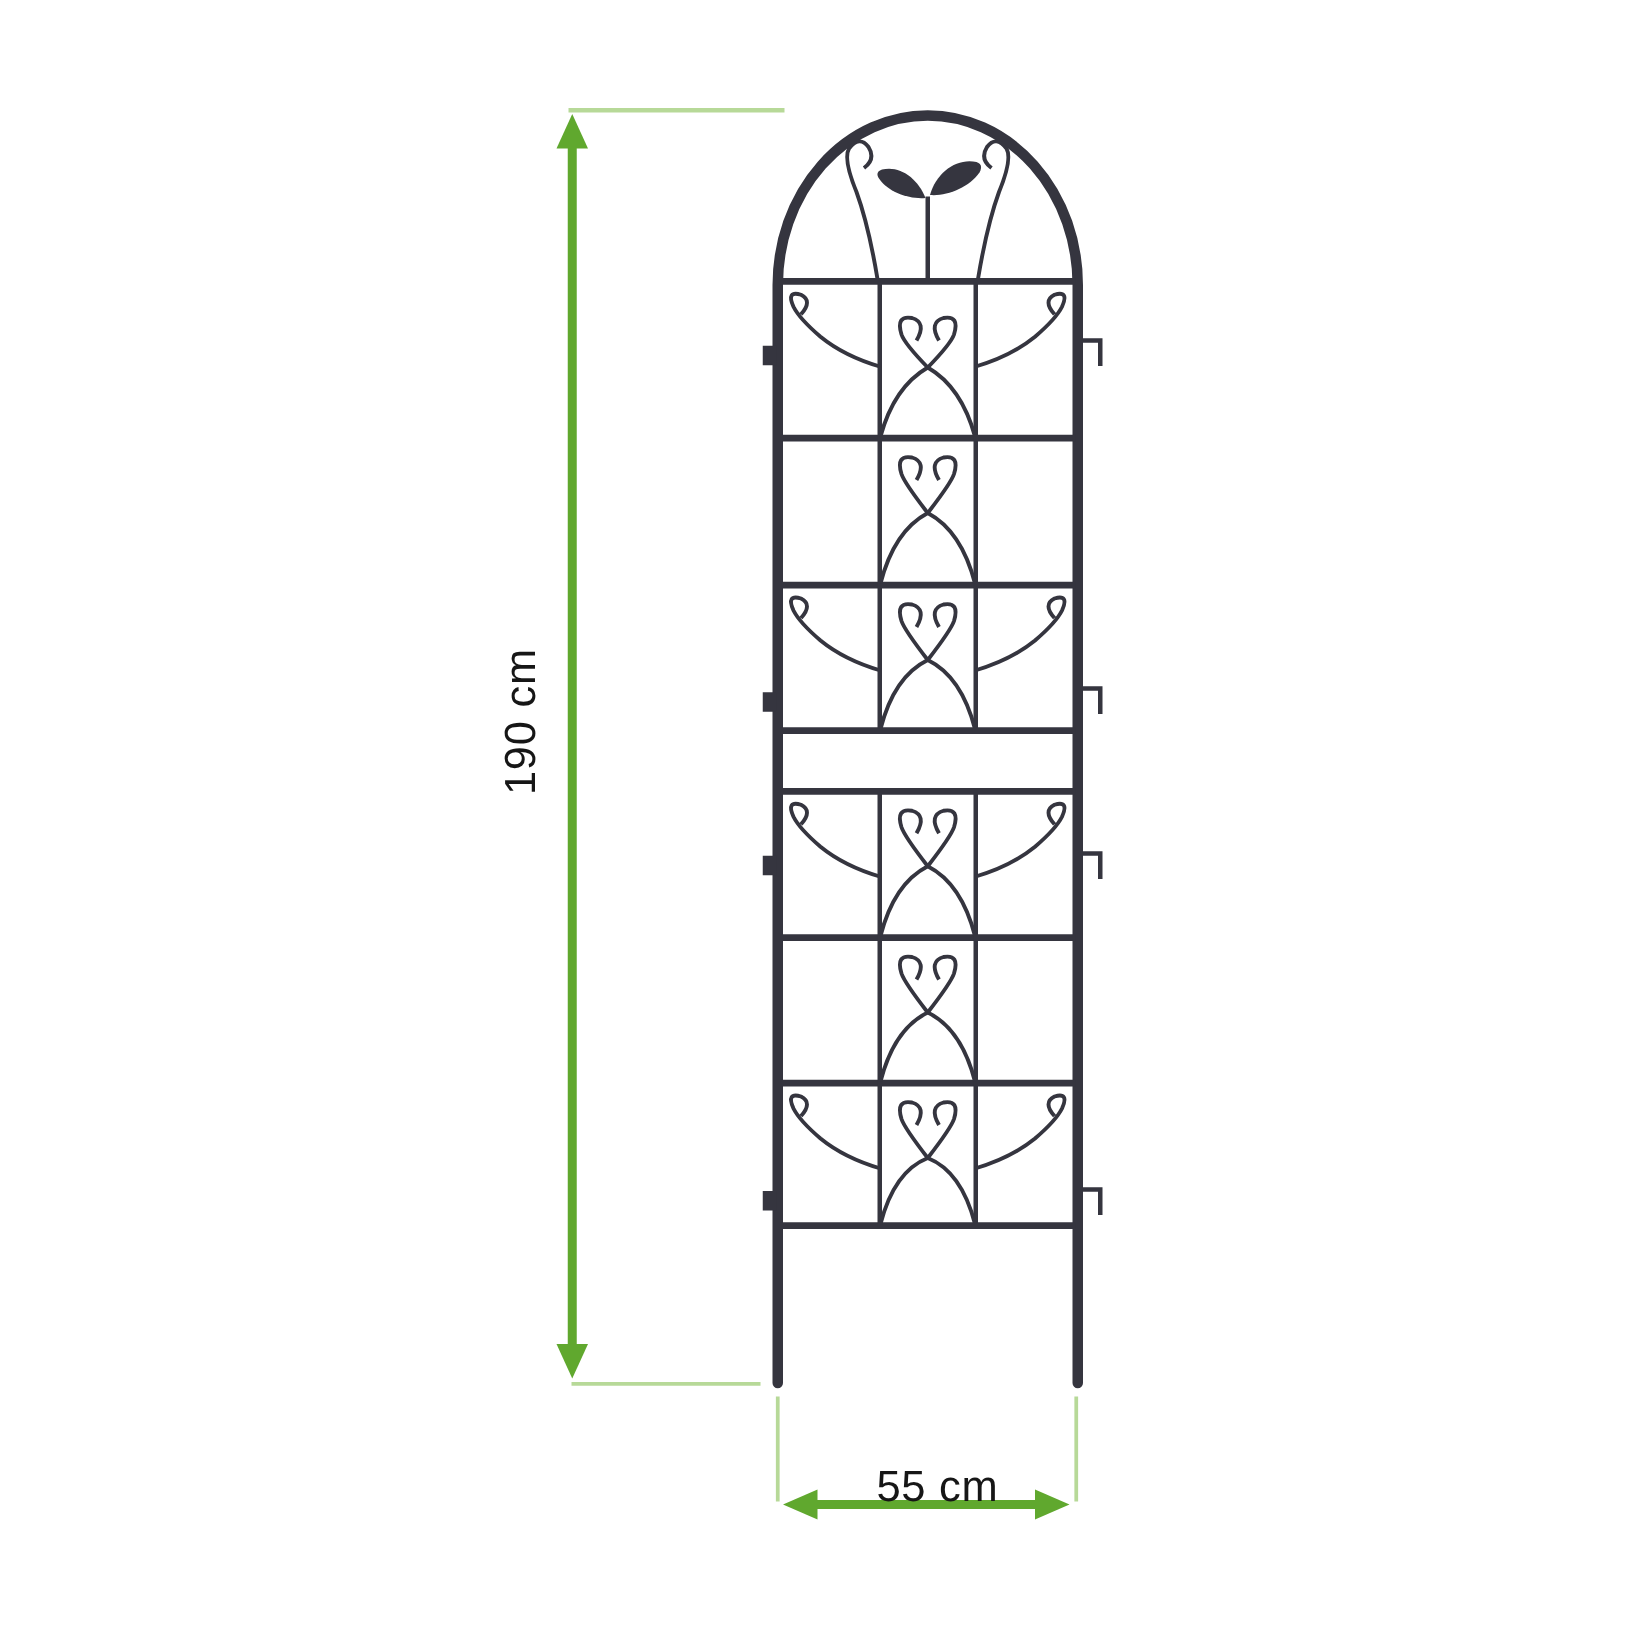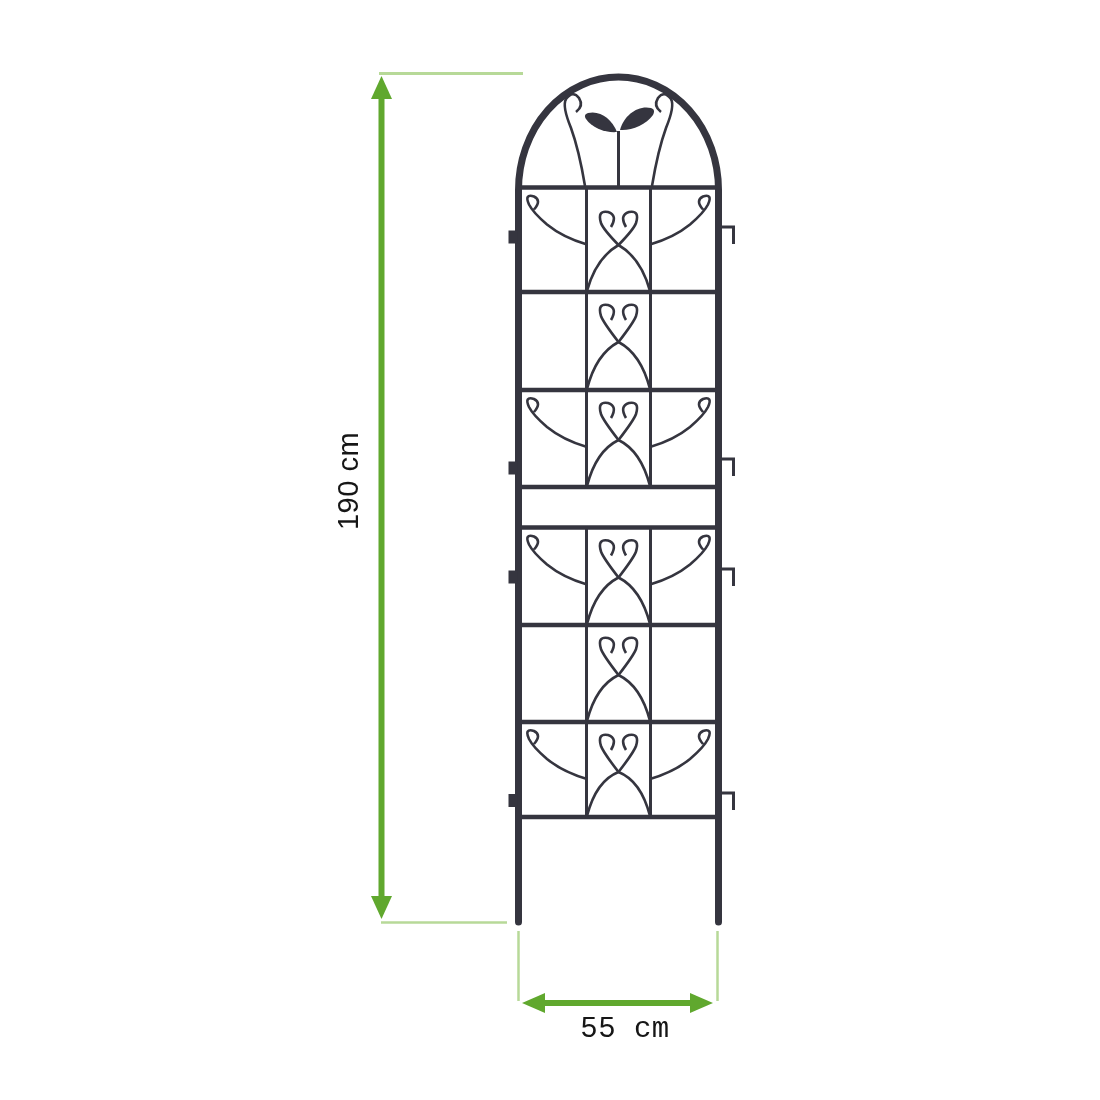--- a/index.html
+++ b/index.html
@@ -32,23 +32,22 @@
     white-space: nowrap;
     user-select: none;
   }
   #height-label {
     left: 348px;
     top: 481px;
     transform: translate(-50%, -50%) rotate(-90deg);
   }
   #width-label {
     left: 625px;
-    top: 1029px;
+    top: 992px;
     transform: translate(-50%, -50%);
-    font-family: Liberation Mono, monospace;
   }
 </style>
 </head>
 <body>
 
 <div id="stage">
 
   <svg id="diagram" width="1100" height="1100" viewBox="0 0 1100 1100">
 
     <g fill="none" stroke="#35353f">

